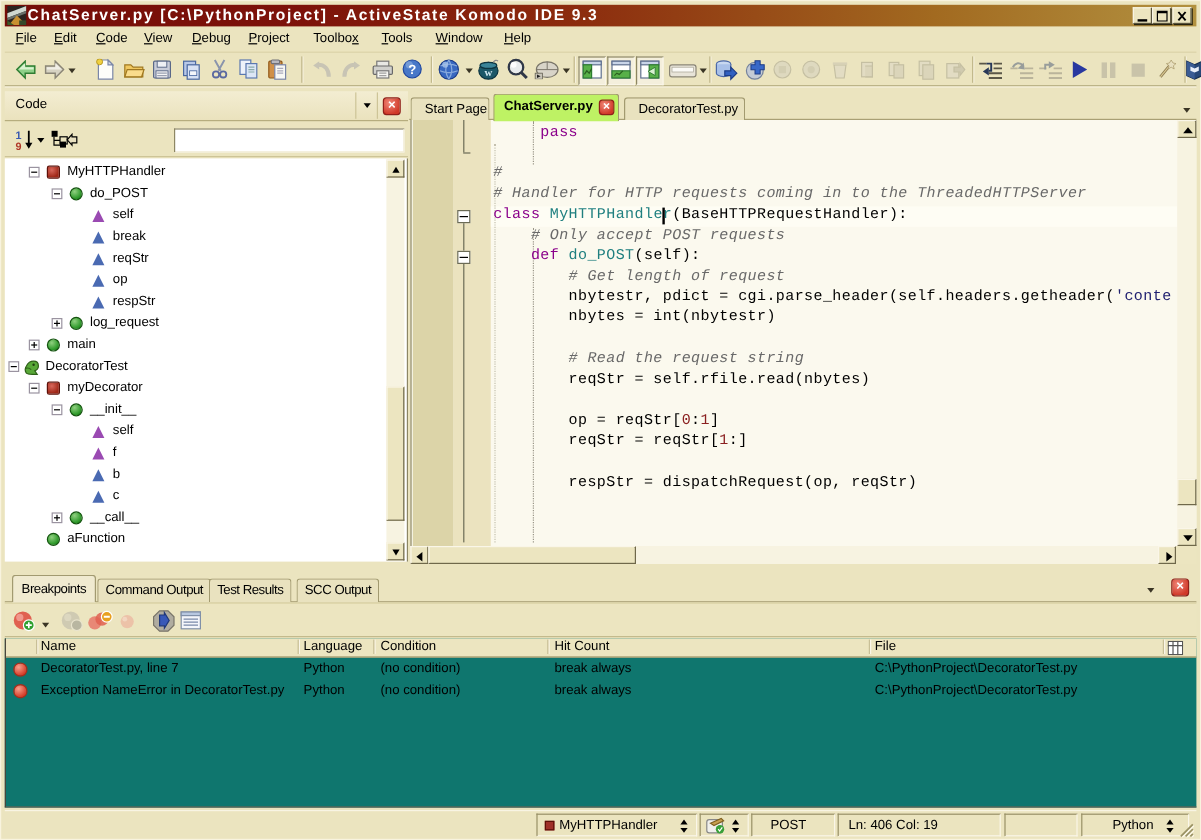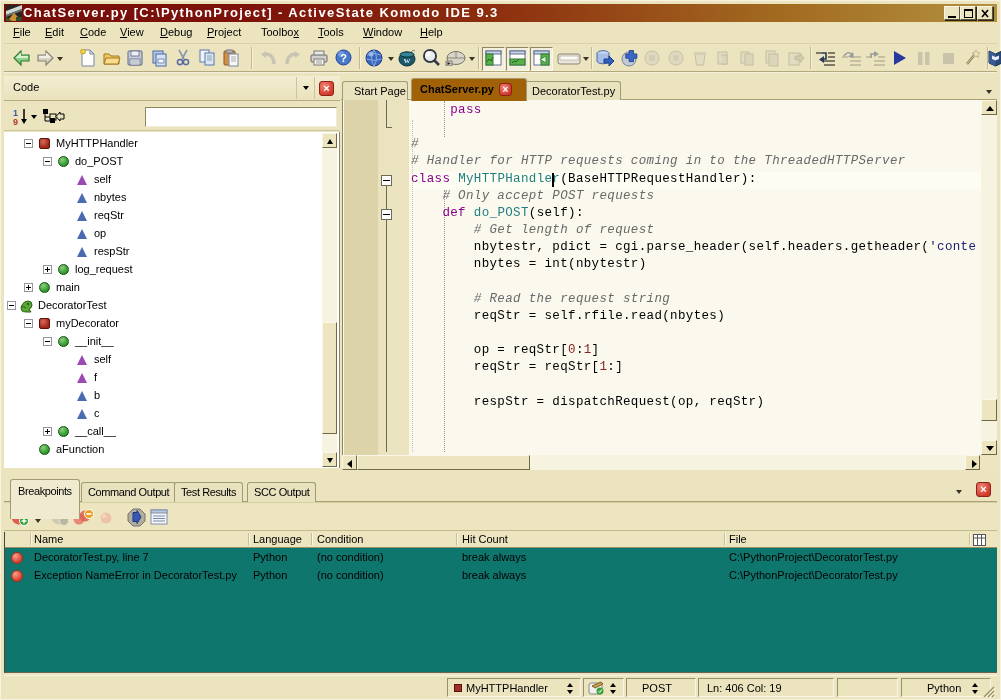--- a/index.html
+++ b/index.html
@@ -316,21 +316,21 @@
       <path d="M1 2 L7.5 5 L14 2 L14 14 L7.5 17 L1 14 Z" fill="#284878" stroke="#182e50"></path>
       <polygon points="1,2 7.5,5 7.5,17 1,14" fill="#3a5c94"></polygon>
       <polygon points="4,6.5 7.5,8 11,6.5 11,10 7.5,11.5 4,10" fill="#e8eef8"></polygon>
     </svg>
 </div>
 <div id="tabstrip">
   <div style="position:absolute;left:0;right:0;bottom:0;height:1px;background:#a89f74"></div>
   <div class="etab" style="left:1px;width:66px;top:7px;height:19px;background:#e9e2bf">
       <span class="abs" style="left:11px;top:3px">Start Page</span>
     </div>
-  <div class="etab" style="left:70px;width:116px;top:4px;height:23px;background:#a16207;font-weight:bold;z-index:2">
+  <div class="etab" style="left:70px;width:105px;top:4px;height:23px;background:#bef264;font-weight:bold;z-index:2">
       <span class="abs" style="left:8px;top:4px">ChatServer.py</span>
       <span class="abs" style="left:87px;top:4px;width:13px;height:13px;border-radius:3px;background:radial-gradient(circle at 35% 30%, #f08878, #d03828 75%);border:1px solid #90201a;color:#fff;font-size:10px;text-align:center;line-height:11px">×</span>
     </div>
   <div class="etab" style="left:179px;width:101px;top:7px;height:19px;background:#e9e2bf">
       <span class="abs" style="left:11px;top:3px">DecoratorTest.py</span>
     </div>
   <div class="dd" style="right:5px;top:16px"></div>
 </div>
 <div id="editor">
   <div id="nummargin"></div>
@@ -422,21 +422,21 @@
         <div class="exp" style="left:39px"></div>
         <div class="micon" style="left:54px"></div>
         <div class="tlabel" style="left:71px">do_POST</div>
       </div>
     <div class="trow" style="left:0;top:39px">
         <div class="tri p" style="left:73px"></div>
         <div class="tlabel" style="left:90px">self</div>
       </div>
     <div class="trow" style="left:0;top:57px">
         <div class="tri b" style="left:73px"></div>
-        <div class="tlabel" style="left:90px">nbytes</div>
+        <div class="tlabel" style="left:90px">break</div>
       </div>
     <div class="trow" style="left:0;top:75px">
         <div class="tri b" style="left:73px"></div>
         <div class="tlabel" style="left:90px">reqStr</div>
       </div>
     <div class="trow" style="left:0;top:93px">
         <div class="tri b" style="left:73px"></div>
         <div class="tlabel" style="left:90px">op</div>
       </div>
     <div class="trow" style="left:0;top:111px">
@@ -503,21 +503,21 @@
       </div>
     <div class="sb-thumb" style="left:318px;top:190px;width:15px;height:112px"></div>
     <div class="sb-btn" style="left:318px;top:320px;width:15px;height:15px">
         <div class="arr" style="left:4px;top:5px;border-left:3.5px solid transparent;border-right:3.5px solid transparent;border-top:5px solid #000"></div>
       </div>
   </div>
 </div>
 <div id="bpanel">
   <div id="btabs">
     <div style="position:absolute;left:0;right:0;bottom:0;height:1px;background:#a89f74"></div>
-    <div class="btab" style="left:6px;top:2px;height:40px;background:#f0ead0;z-index:2;padding:5px 7px 0;letter-spacing:-0.4px">Breakpoints</div>
+    <div class="btab" style="left:6px;top:2px;height:23px;background:#f0ead0;z-index:2;padding:5px 7px 0;letter-spacing:-0.4px">Breakpoints</div>
     <div class="btab" style="left:77px;top:5px;height:20px;background:#e9e2bf;padding:3px 6px 0;letter-spacing:-0.4px">Command Output</div>
     <div class="btab" style="left:170px;top:5px;height:20px;background:#e9e2bf;padding:3px 6px 0;letter-spacing:-0.4px">Test Results</div>
     <div class="btab" style="left:243px;top:5px;height:20px;background:#e9e2bf;padding:3px 6px 0;letter-spacing:-0.4px">SCC Output</div>
     <div class="dd" style="left:952px;top:13px"></div>
     <div class="abs" style="left:972px;top:5px;width:15px;height:15px;border-radius:3px;background:radial-gradient(circle at 35% 30%, #f08878, #d03828 75%);border:1px solid #90201a;color:#fff;font-size:11px;font-weight:bold;text-align:center;line-height:13px">×</div>
   </div>
   <div id="btools">
     <svg class="abs" style="left:6px;top:5px" width="22" height="19">
         <circle cx="9" cy="9" r="7.5" fill="radial-gradient" style="fill:#e06050"></circle>
         <circle cx="6.5" cy="6.5" r="3" fill="#f0988c"></circle>

